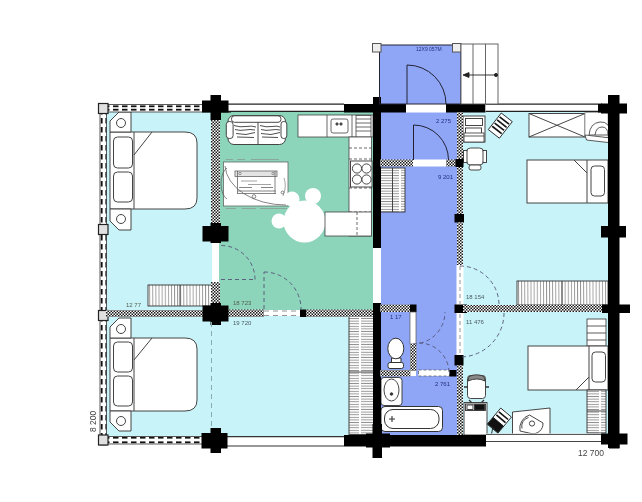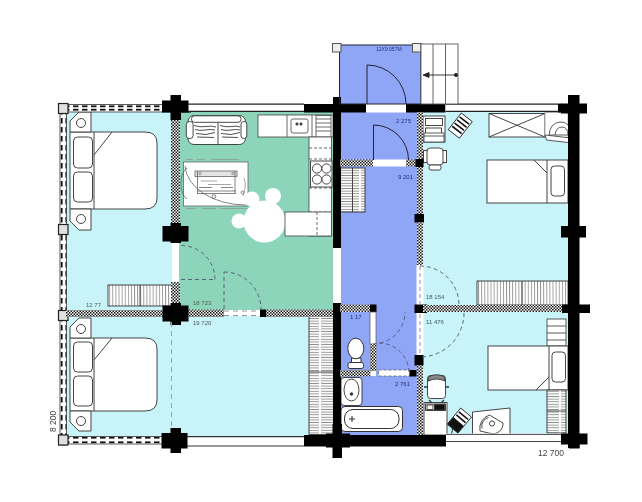--- a/index.html
+++ b/index.html
@@ -1,16 +1,16 @@
 <!DOCTYPE html>
 <html><head>
 <meta charset="utf-8">
 <style>
 html,body{margin:0;padding:0;background:#fff;}
-#plan{width:508px;height:502px;position:relative;font-family:"Liberation Sans", sans-serif;}
+#plan{width:508px;height:502px;position:relative;font-family:"Liberation Sans", sans-serif;padding-left:40px;}
 </style>
 </head>
 <body>
 
 <div id="plan">
 <svg width="642" height="502" viewBox="0 0 642 502">
 <defs>
 <pattern id="hatch" width="3" height="3" patternUnits="userSpaceOnUse">
 <rect width="3" height="3" fill="#fdfdfd"></rect>
 <rect width="1.5" height="1.5" fill="#1a1a1a"></rect>

